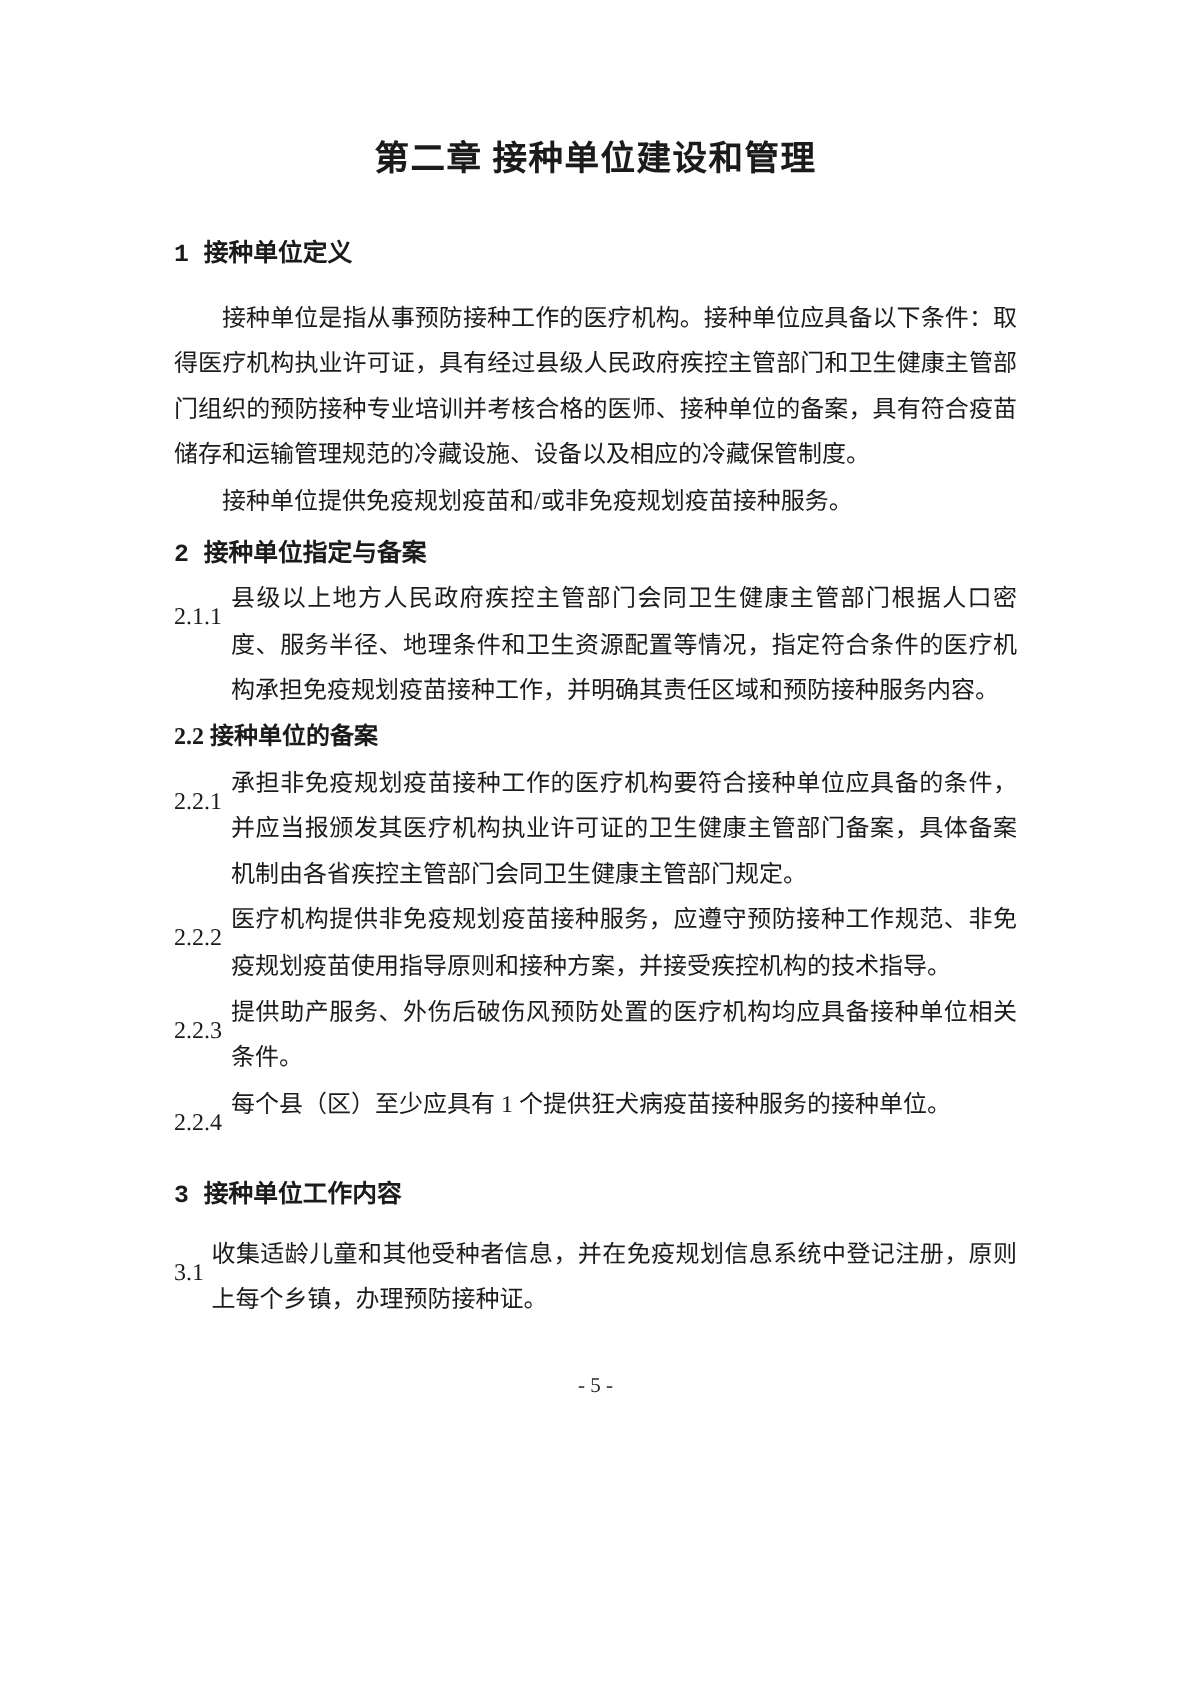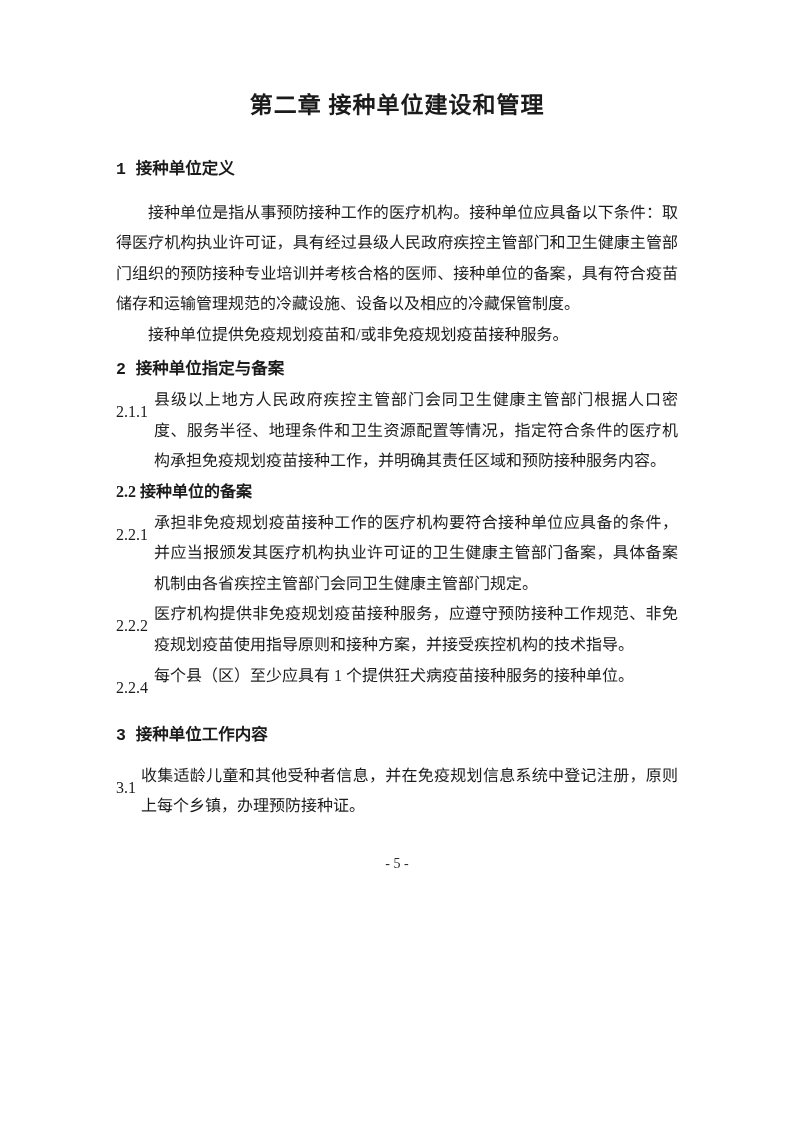--- a/index.html
+++ b/index.html
@@ -99,20 +99,24 @@
   <div class="clause pad-wide">
     <span class="clause-num">2.2.1</span>
     <span>承担非免疫规划疫苗接种工作的医疗机构要符合接种单位应具备的条件，并应当报颁发其医疗机构执业许可证的卫生健康主管部门备案，具体备案机制由各省疾控主管部门会同卫生健康主管部门规定。</span>
   </div>
 
   <div class="clause pad-wide">
     <span class="clause-num">2.2.2</span>
     <span>医疗机构提供非免疫规划疫苗接种服务，应遵守预防接种工作规范、非免疫规划疫苗使用指导原则和接种方案，并接受疾控机构的技术指导。</span>
   </div>
 
+  <div class="clause pad-wide">
+    <span class="clause-num">2.2.3</span>
+    <span>提供助产服务、外伤后破伤风预防处置的医疗机构均应具备接种单位相关条件。</span>
+  </div>
 
   <div class="clause pad-wide">
     <span class="clause-num">2.2.4</span>
     <span>每个县（区）至少应具有 1 个提供狂犬病疫苗接种服务的接种单位。</span>
   </div>
 
   <div class="heading-l1 mt-sec3">3 接种单位工作内容</div>
 
   <div class="clause pad-narrow mt-item31">
     <span class="clause-num">3.1</span>

